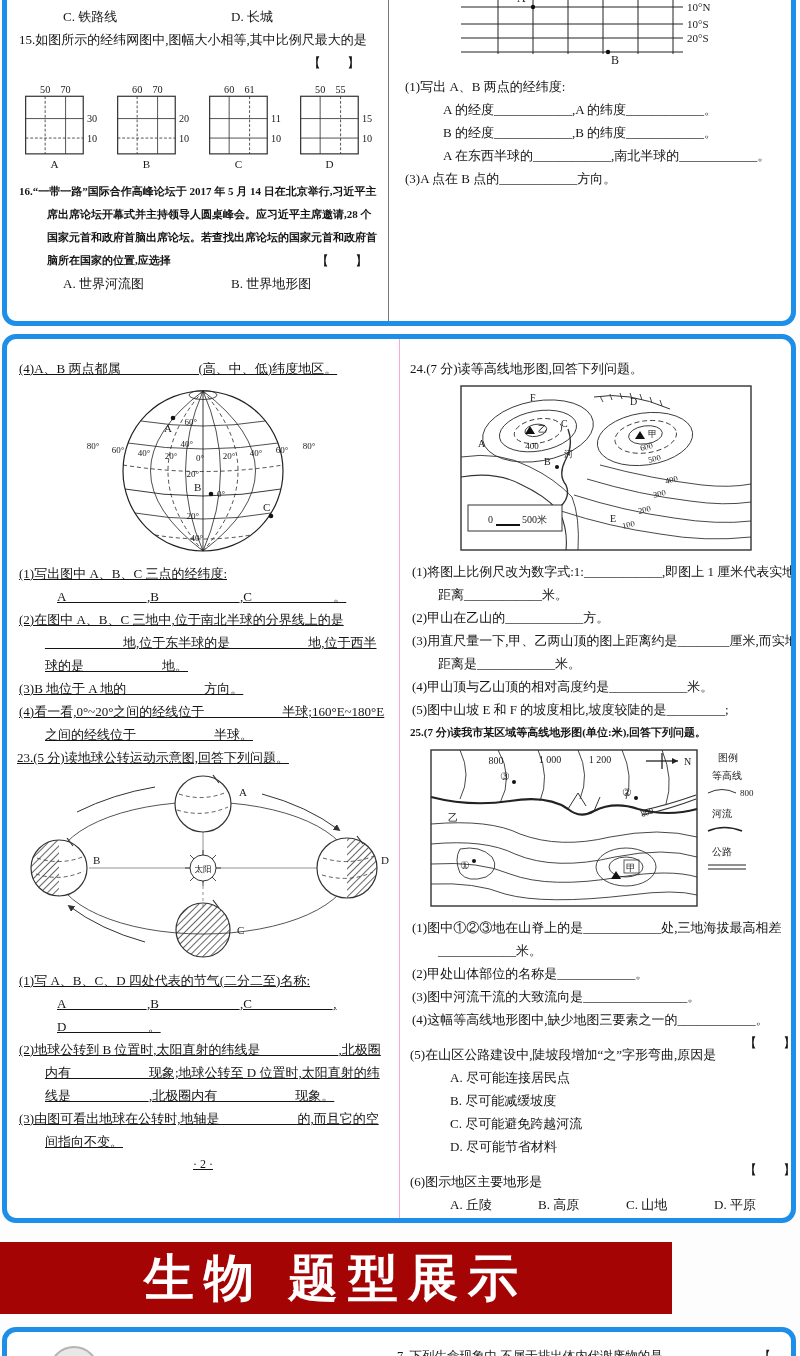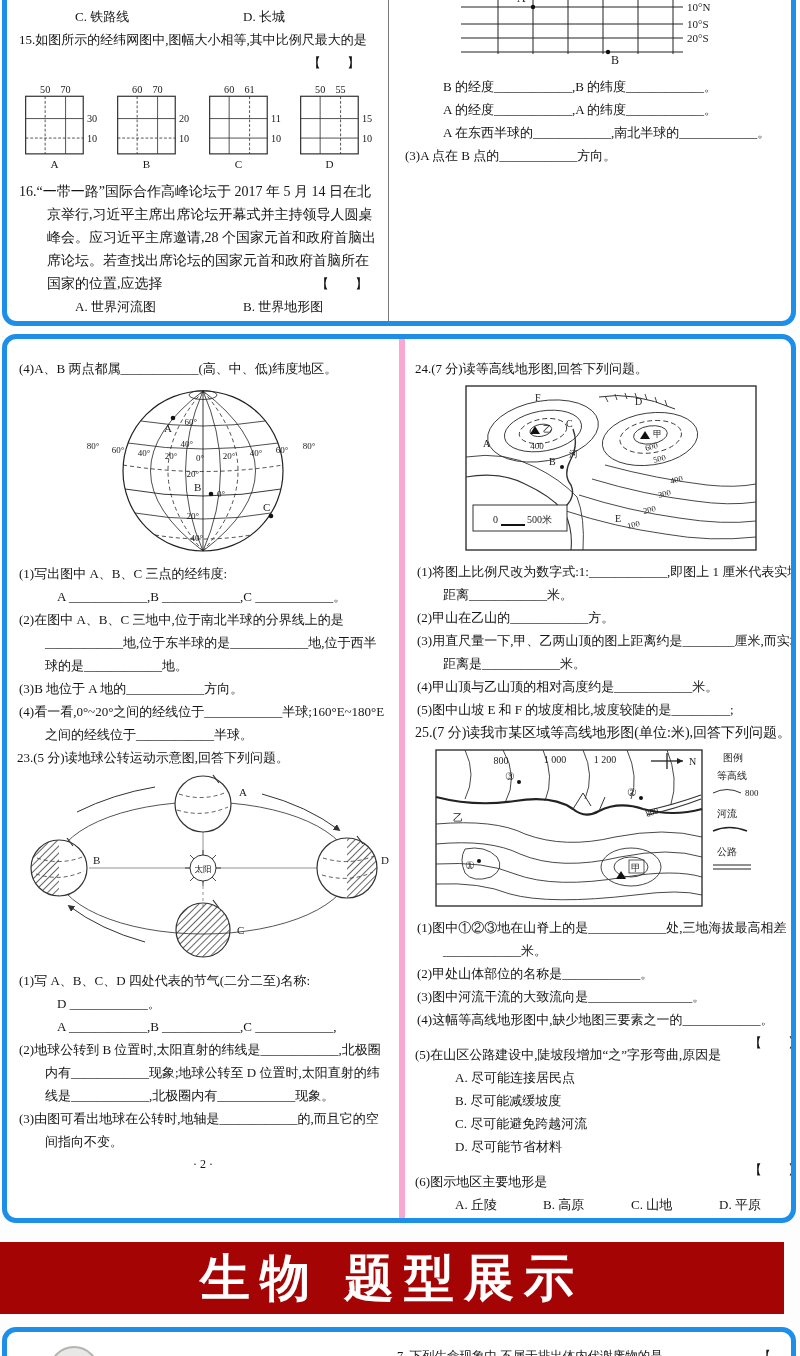--- a/index.html
+++ b/index.html
@@ -10,41 +10,41 @@
   .page{
     position:absolute;left:2px;width:794px;box-sizing:border-box;background:#fff;
     border:5px solid #1e8fe8;border-radius:14px;overflow:hidden;
   }
   .page-top{top:-36px;height:362px;}
   .page-mid{top:334px;height:889px;}
   .page-bot{top:1327px;height:90px;}
   .cols{display:flex;height:100%;}
   .page-top .col-l{width:382px;border-right:1px solid #777;padding:36px 10px 0 12px;box-sizing:border-box;}
   .page-top .col-r{flex:1;padding:2px 8px 0 14px;box-sizing:border-box;}
-  .page-mid .col-l{width:401px;border-right:6px solid #f9a8d4;padding:18px 10px 0 10px;box-sizing:border-box;}
+  .page-mid .col-l{width:401px;border-right:1px solid #f9a8d4;padding:18px 10px 0 10px;box-sizing:border-box;text-decoration:underline;}
   .page-mid .col-r{flex:1;padding:18px 6px 0 10px;box-sizing:border-box;}
   .ln{font-size:13px;line-height:23px;}
-  .sm{font-size:14px;}
+  .sm{font-size:11px;font-weight:bold;}
   .q{padding-left:28px;text-indent:-28px;}
   .sub{margin-left:2px;padding-left:26px;text-indent:-26px;}
   .blank-ln{margin-left:40px;}
-  .optrow{display:flex;margin-left:56px;}
+  .optrow{display:flex;margin-left:44px;}
   .optrow .o1{width:168px;}
   .opts4{display:flex;margin-left:40px;}
   .opts4 span{width:88px;}
   .optlist{margin-left:40px;}
   .right-br{text-align:right;padding-right:10px;margin-top:-23px;}
   .br-own{text-align:right;padding-right:18px;}
   .flexln{display:flex;justify-content:space-between;padding-right:6px;}
   .flexln .t{padding-left:26px;text-indent:-26px;margin-top:12px;}
   .figwrap{text-align:center;margin:5px 0;}
   .gridrow{display:flex;gap:10px;margin:4px 0 6px 2px;}
   .pagenum{text-align:center;font-size:12px;margin-top:4px;}
   .banner{
-    position:absolute;top:1242px;left:0;width:784px;height:72px;background:#a50404;
+    position:absolute;top:1242px;left:0;width:672px;height:72px;background:#a50404;
     display:flex;align-items:center;justify-content:center;
     font-family:"Liberation Sans","DejaVu Sans",sans-serif;font-weight:bold;
     font-size:50px;color:#fff;letter-spacing:10px;
   }
   .logo-circle{
     position:absolute;left:42px;top:14px;width:46px;height:46px;border-radius:50%;
     background:#e8e8e6;border:2px solid #b5b5b0;
   }
   .bot-q{position:absolute;left:390px;top:16px;font-size:12.5px;}
   .bot-br{position:absolute;right:20px;top:16px;font-size:12.5px;}
@@ -141,22 +141,23 @@
           <text x="244" y="21" font-size="11">20°N</text>
           <text x="244" y="35" font-size="11">10°N</text>
           <text x="244" y="52" font-size="11">10°S</text>
           <text x="244" y="66" font-size="11">20°S</text>
           <circle cx="90" cy="31" r="2.2" fill="#111"></circle>
           <text x="74" y="26" font-size="12">A</text>
           <circle cx="165" cy="76" r="2.2" fill="#111"></circle>
           <text x="168" y="88" font-size="12">B</text>
         </svg>
       </div>
+      <div class="ln sub">(1)写出 A、B 两点的经纬度:</div>
+      <div class="ln blank-ln">A 的经度____________,A 的纬度____________。</div>
       <div class="ln blank-ln">B 的经度____________,B 的纬度____________。</div>
-      <div class="ln blank-ln">A 的经度____________,A 的纬度____________。</div>
       <div class="ln blank-ln">A 在东西半球的____________,南北半球的____________。</div>
       <div class="ln sub">(3)A 点在 B 点的____________方向。</div>
     </div>
   </div>
 </section>
 
 <section class="page page-mid">
   <div class="cols">
     <div class="col-l">
       <div class="ln sub">(4)A、B 两点都属____________(高、中、低)纬度地区。</div>
@@ -260,22 +261,22 @@
           <circle cx="330" cy="94" r="30" fill="#fff" stroke="#333" stroke-width="1.2"></circle>
           <path d="M330,64 A30,30 0 0 1 330,124 Z" fill="url(#hatch)" stroke="none"></path>
           <path d="M306,84 Q332,92 357,82" fill="none" stroke="#333" stroke-width="0.8" stroke-dasharray="4,3"></path>
           <path d="M305,101 Q332,109 356,98" fill="none" stroke="#333" stroke-width="0.8" stroke-dasharray="4,3"></path>
           <line x1="340" y1="62" x2="346" y2="70" stroke="#333" stroke-width="1.2"></line>
           <text x="364" y="90" font-size="11">D</text>
         </svg>
       </div>
 
       <div class="ln sub">(1)写 A、B、C、D 四处代表的节气(二分二至)名称:</div>
+      <div class="ln blank-ln">A ____________,B ____________,C ____________,</div>
       <div class="ln blank-ln">D ____________。</div>
-      <div class="ln blank-ln">A ____________,B ____________,C ____________,</div>
       <div class="ln sub">(2)地球公转到 B 位置时,太阳直射的纬线是____________,北极圈内有____________现象;地球公转至 D 位置时,太阳直射的纬线是____________,北极圈内有____________现象。</div>
       <div class="ln sub">(3)由图可看出地球在公转时,地轴是____________的,而且它的空间指向不变。</div>
       <div class="pagenum">· 2 ·</div>
     </div>
 
     <div class="col-r">
       <div class="ln q">24.(7 分)读等高线地形图,回答下列问题。</div>
 
       <div class="figwrap">
         <svg width="292" height="166" viewBox="0 0 292 166">

